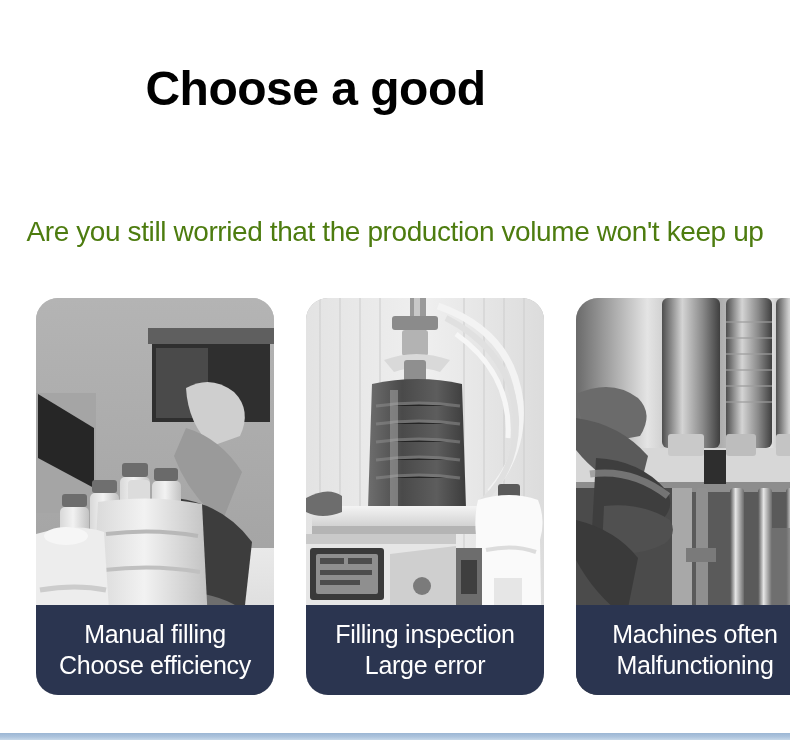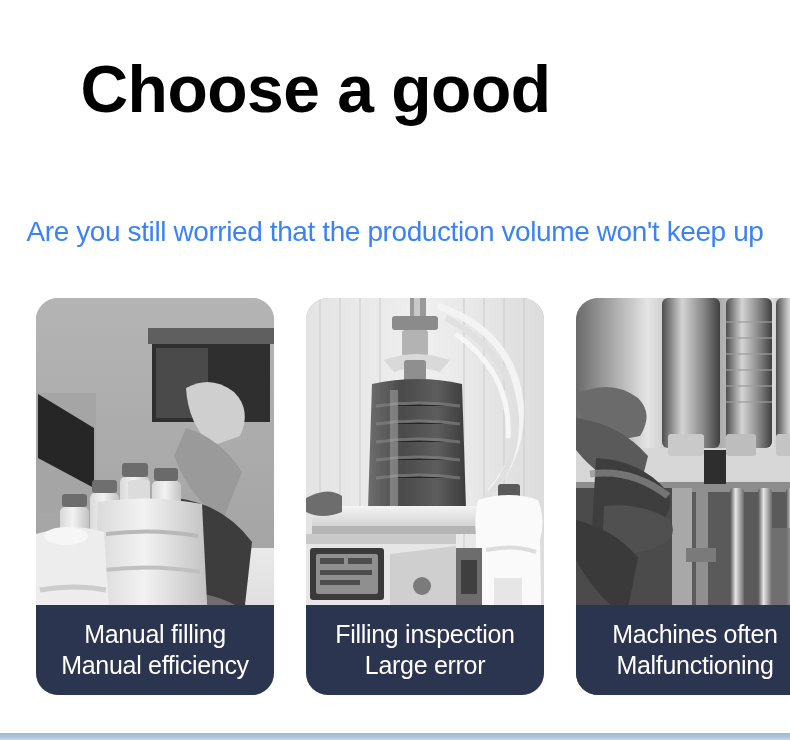--- a/index.html
+++ b/index.html
@@ -23,36 +23,36 @@
   }
 
   
   .headline {
     position: absolute;
     left: 0;
     top: 52px;
     width: 631px;
     text-align: center;
     color: #000000;
-    font-size: 66px;
+    font-size: 48px;
     line-height: 74px;
     font-weight: 700;
     letter-spacing: -0.5px;
     font-family: "Liberation Sans", sans-serif;
   }
   .headline .hl-line { display: block; white-space: nowrap; }
 
   
   .subtitle {
     position: absolute;
     left: 0;
     top: 213px;
     width: 790px;
     text-align: center;
-    color: #3b82f6;
+    color: #4d7c0f;
     font-size: 28px;
     line-height: 38px;
     font-weight: 400;
     letter-spacing: -0.4px;
     white-space: nowrap;
     font-family: "Liberation Sans", sans-serif;
   }
 
   
   .cards {
@@ -177,21 +177,21 @@
             <path d="M68 272 q50 -6 96 2" stroke="#c0c0c0" stroke-width="4" fill="none"></path>
             <path d="M0 236 q40 -12 68 -2 l8 126 q-40 10 -76 -2 Z" fill="#ededed"></path>
             <path d="M4 292 q36 -6 66 0" stroke="#cccccc" stroke-width="5" fill="none"></path>
             <ellipse cx="30" cy="238" rx="22" ry="9" fill="#f6f6f6"></ellipse>
           </g>
           <rect x="150" y="330" width="60" height="70" fill="#6b6b6b" opacity="0.55"></rect>
         </svg>
       </div>
       <div class="card-caption">
         <span>Manual filling</span>
-        <span>Manual efficiency</span>
+        <span>Choose efficiency</span>
       </div>
     </div>
 
     <div class="card">
       <div class="card-photo">
         <svg viewBox="0 0 238 397" preserveAspectRatio="xMidYMid slice" aria-hidden="true">
           <defs>
             <linearGradient id="c3wall" x1="0" y1="0" x2="1" y2="0">
               <stop offset="0" stop-color="#e3e3e3"></stop>
                 <stop offset="0.5" stop-color="#efefef"></stop>

